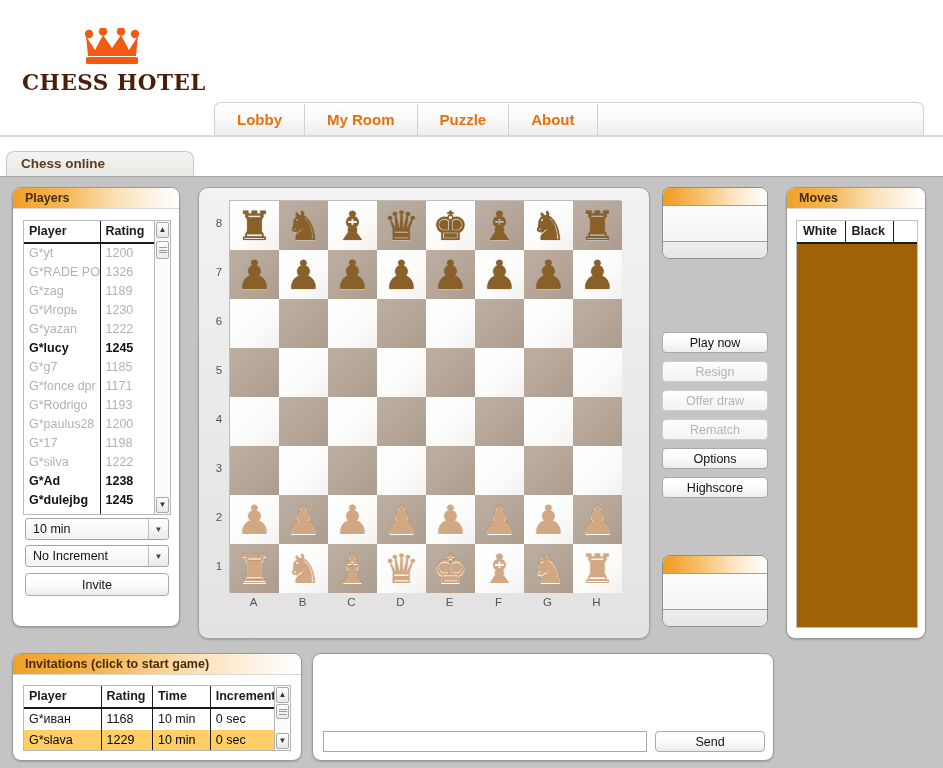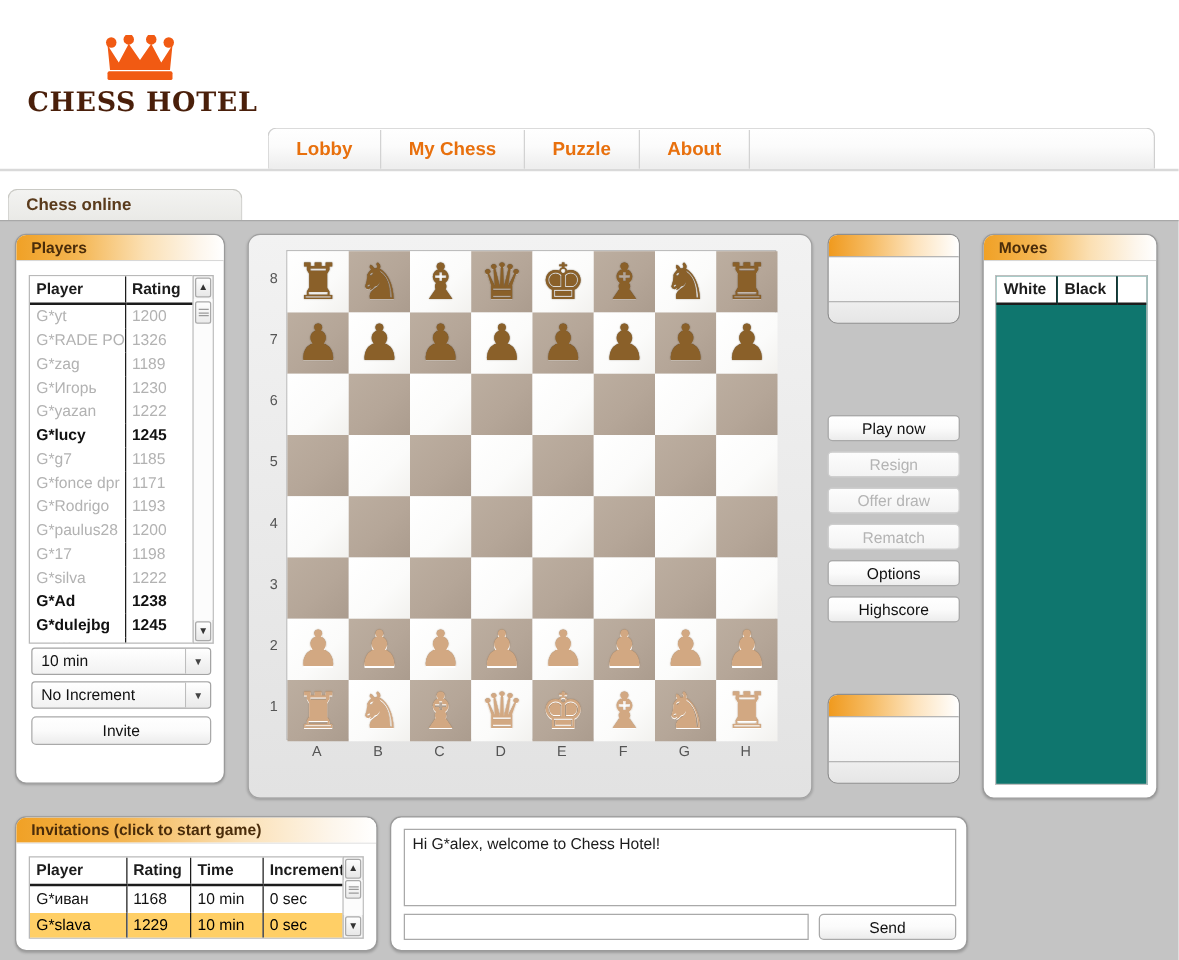--- a/index.html
+++ b/index.html
@@ -192,21 +192,21 @@
     border-bottom:1px solid #9e9e9e; }
   .clock-bot { height:16px; background:linear-gradient(to bottom,#eeeeee,#e6e6e6); }
   #clock-top-widget { top:0; }
   #clock-bottom-widget { top:368px; }
   .ctl-btn { position:absolute; left:4px; width:106px; height:21px; }
 
   
   #moves-panel { left:786px; top:10px; width:140px; height:452px; }
   #moves-box {
     position:absolute; left:9px; top:32px; width:122px; height:408px;
-    border:1px solid #bfbfbf; background:#0f766e; overflow:hidden;
+    border:1px solid #bfbfbf; background:#a16207; overflow:hidden;
   }
   #moves-box table.grid th { padding:3px 0 4px 6px; }
   #moves-col-spacer { width:26px; }
 
   
   #inv-panel { left:12px; top:476px; width:290px; height:108px; }
   #inv-box {
     position:absolute; left:10px; top:31px; width:268px; height:66px;
     border:1px solid #b9b9b9; background:#fff; overflow:hidden;
   }
@@ -250,21 +250,21 @@
         <circle cx="39" cy="3.5" r="4.2" fill="#f15a13"></circle>
         <circle cx="53" cy="6" r="4.2" fill="#f15a13"></circle>
         <path d="M4 8 L13 22 L21 7 L30 20 L39 7 L47 22 L56 8 L54 28 L6 28 Z" fill="#f15a13"></path>
         <rect x="4" y="29" width="52" height="7" rx="1.5" fill="#f15a13"></rect>
       </svg>
       <div id="logo-text">CHESS HOTEL</div>
     </div>
 
     <div id="navbar">
       <div class="navtab">Lobby</div>
-      <div class="navtab">My Chess</div>
+      <div class="navtab">My Room</div>
       <div class="navtab">Puzzle</div>
       <div class="navtab">About</div>
       <div id="nav-filler"></div>
     </div>
 
     <div id="header-rule"></div>
   </div>
 
   <div id="pagetab">
     <div id="pagetab-label">Chess online</div>
@@ -612,19 +612,18 @@
                 <i></i>
                 <i></i>
               </span>
           </div>
         </div>
         <div class="sbar-btn">▼</div>
       </div>
     </div>
 
     <div id="chat-panel">
-      <div id="chat-log">Hi G*alex, welcome to Chess Hotel!</div>
       <input id="chat-input" type="text" placeholder="" style="">
       <div class="btn" id="send-btn">Send</div>
     </div>
 
   </div>
 </div>
 
 </body></html>

